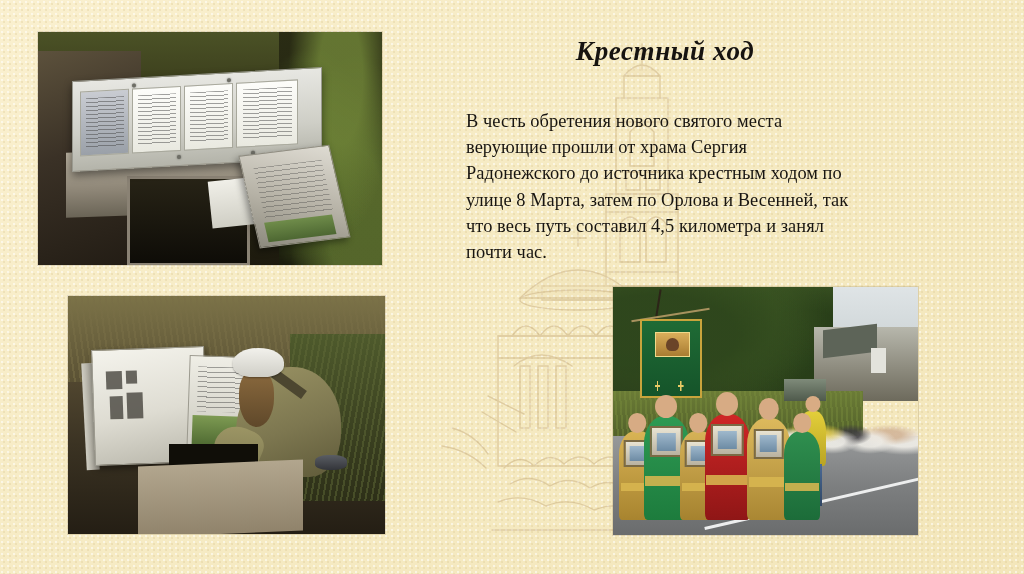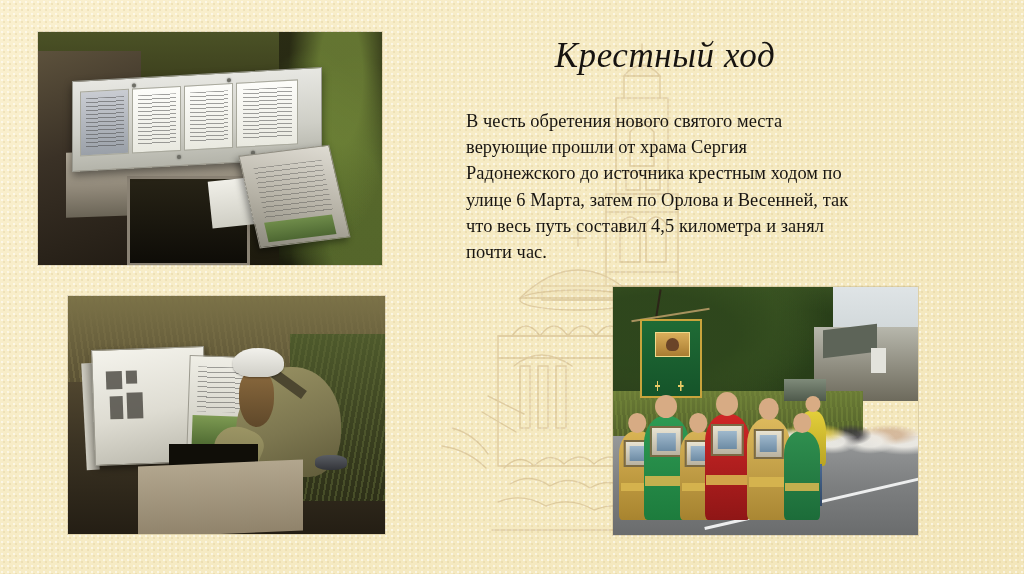--- a/index.html
+++ b/index.html
@@ -33,22 +33,22 @@
     pointer-events: none;
   }
   .watermark svg { width: 100%; height: 100%; display: block; }
 
   
   .title {
     position: absolute;
     left: 455px;
     top: 36px;
     width: 420px;
-    font-size: 35px;
-    font-weight: normal;
+    font-size: 27px;
+    font-weight: bold;
     font-style: italic;
     color: #161310;
     text-align: center;
     letter-spacing: 0.6px;
     line-height: 1.15;
     white-space: nowrap;
   }
 
   
   .body-text {
@@ -435,21 +435,21 @@
         <path d="M96 360 l36 18"></path>
         <path d="M90 376 l34 20"></path>
 
         <line x1="100" y1="494" x2="350" y2="494"></line>
       </g>
     </svg>
   </div>
 
   <div class="title">Крестный ход</div>
 
-  <div class="body-text">В честь обретения нового святого места верующие прошли от храма Сергия Радонежского до источника крестным ходом по улице 6 Марта, затем по Орлова и Весенней, так что весь путь составил 4,5 километра и занял почти час.</div>
+  <div class="body-text">В честь обретения нового святого места верующие прошли от храма Сергия Радонежского до источника крестным ходом по улице 8 Марта, затем по Орлова и Весенней, так что весь путь составил 4,5 километра и занял почти час.</div>
 
   <div class="photo" id="photo-spring-board">
     <div class="scene">
       <div class="p1-bg"></div>
       <div class="p1-soil-left"></div>
       <div class="p1-bush-right"></div>
       <div class="p1-concrete"></div>
       <div class="p1-pit"></div>
       <div class="p1-flap"></div>
       <div class="p1-board">

